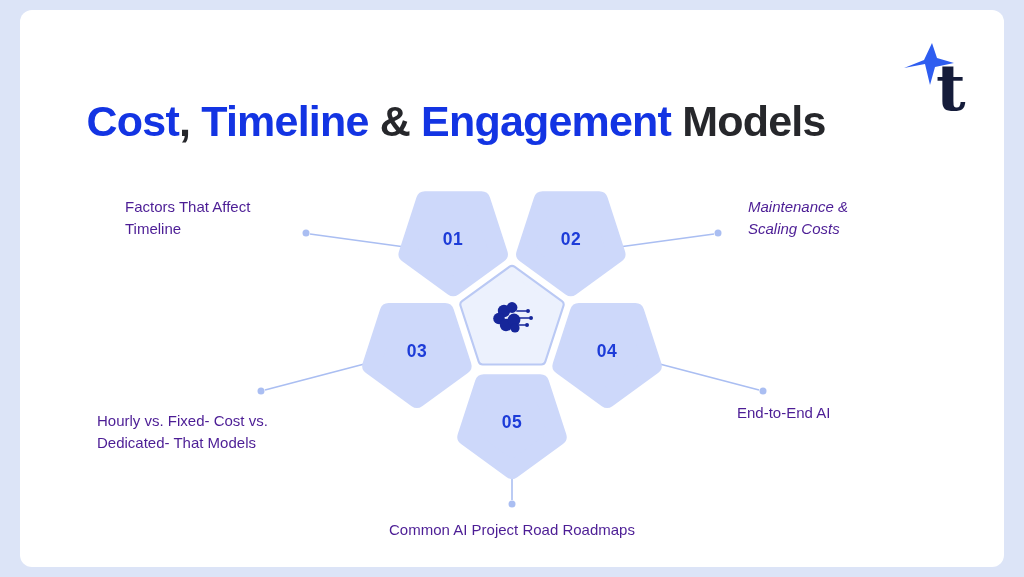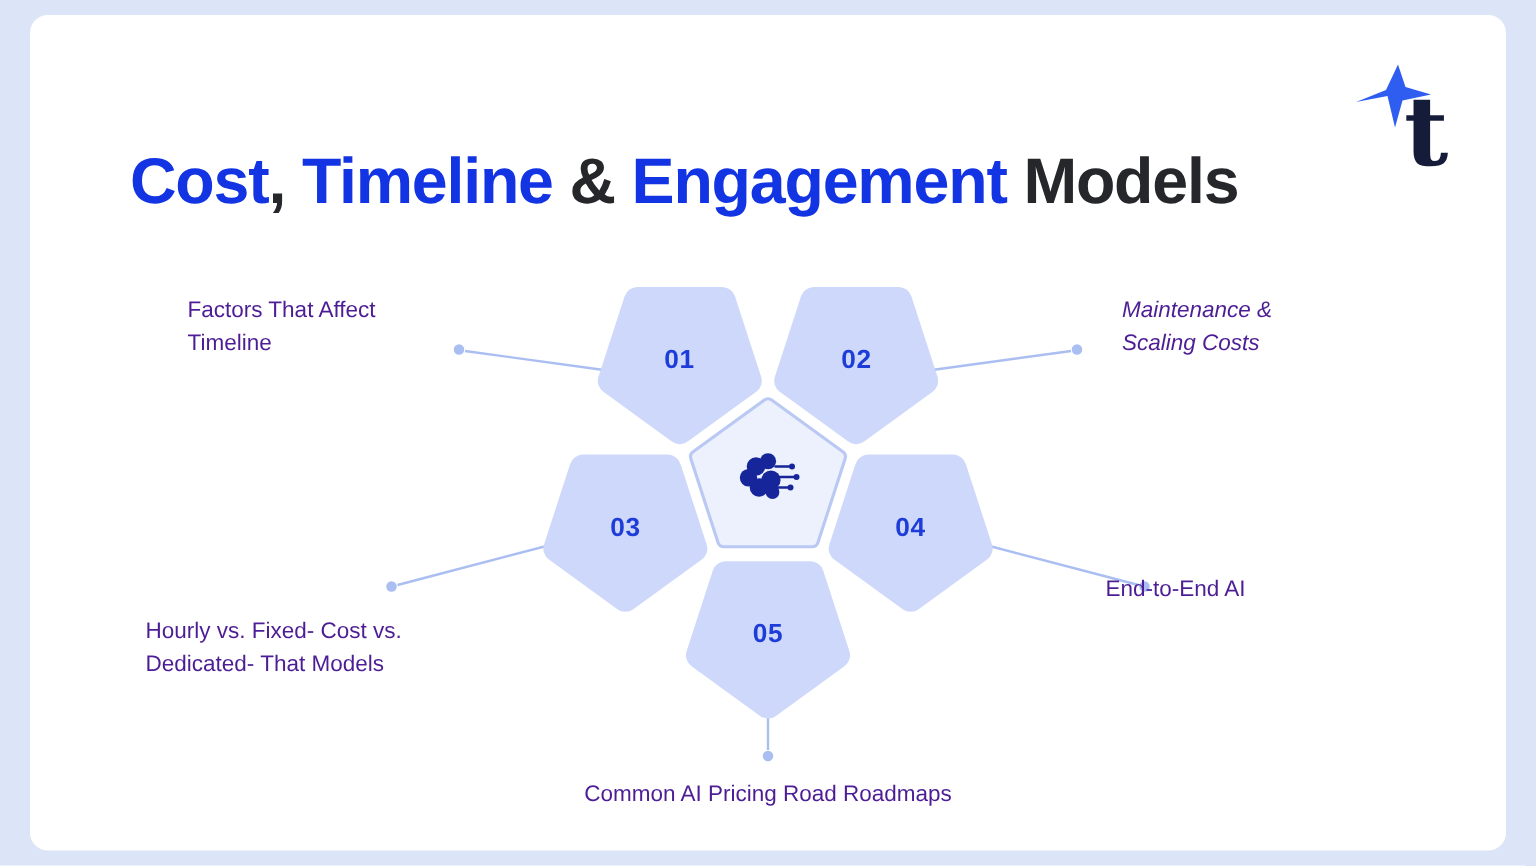--- a/index.html
+++ b/index.html
@@ -18,21 +18,21 @@
   }
   .t-blue{color:#1334e3;}
   .t-dark{color:#26272b;}
   .diagram-svg{position:absolute;left:0;top:0;width:984px;height:557px;}
   .label{
     position:absolute;font-size:15px;line-height:21.5px;color:#4c1d95;
   }
   #label-01{left:105px;top:186px;}
   #label-02{left:728px;top:186px;font-style:italic;}
   #label-03{left:65px;top:400px;margin-left:12px;}
-  #label-04{left:717px;top:372px;}
+  #label-04{left:717px;top:392px;}
   #label-05{left:0;top:509px;width:100%;text-align:center;}
   .logo{position:absolute;right:18px;top:30px;width:86px;height:78px;}
   .pent-number{
     font-family:"Liberation Sans",sans-serif;
     font-size:17.5px;font-weight:700;fill:#1d3cd8;letter-spacing:.4px;
   }
 </style>
 </head>
 <body>
 
@@ -119,16 +119,16 @@
     <div>Scaling Costs</div>
   </div>
   <div class="label" id="label-03">
     <div>Hourly vs. Fixed- Cost vs.</div>
     <div>Dedicated- That Models</div>
   </div>
   <div class="label" id="label-04">
     <div>End-to-End AI</div>
   </div>
   <div class="label" id="label-05">
-    <div>Common AI Pricing Road Roadmaps</div>
+    <div>Common AI Project Road Roadmaps</div>
   </div>
 
 </div>
 
 </body></html>

